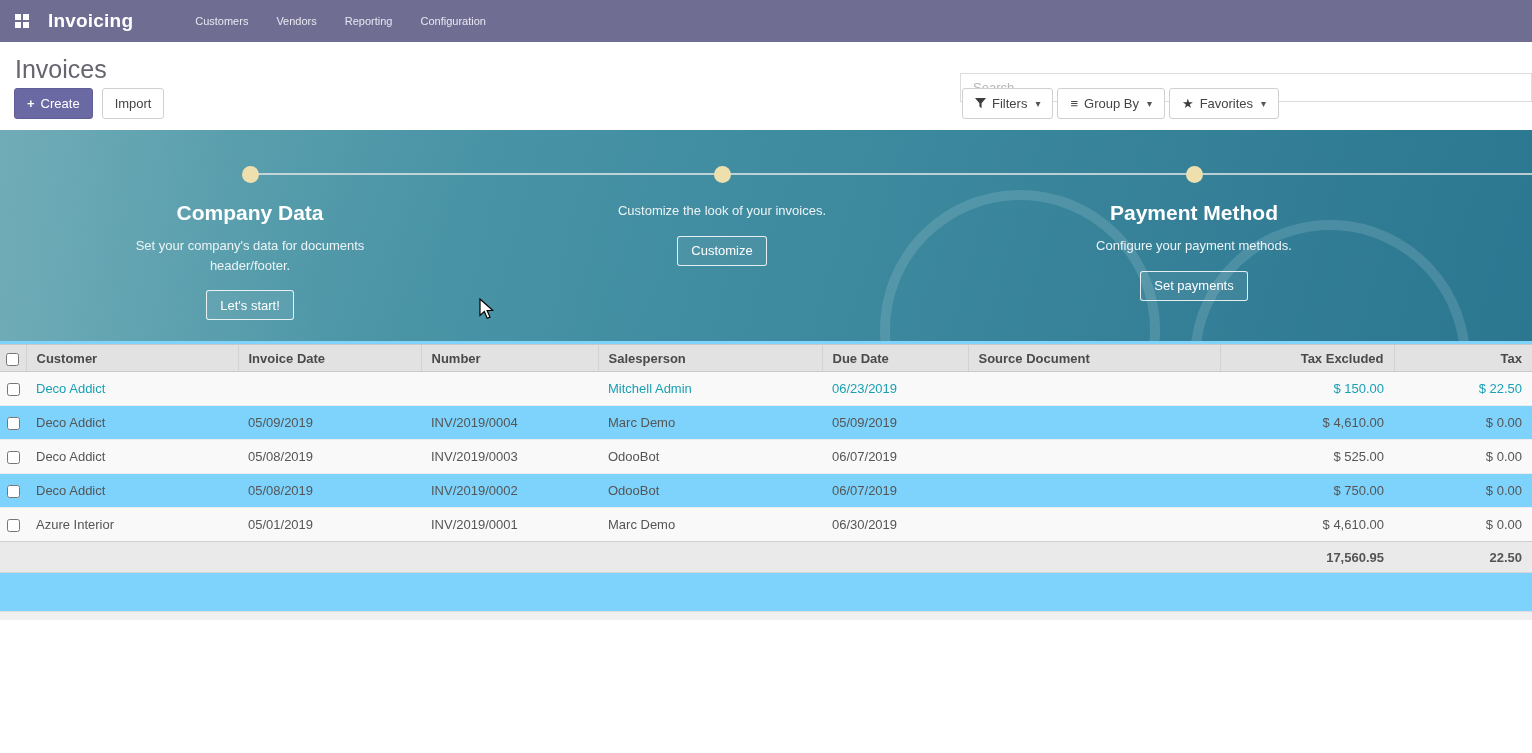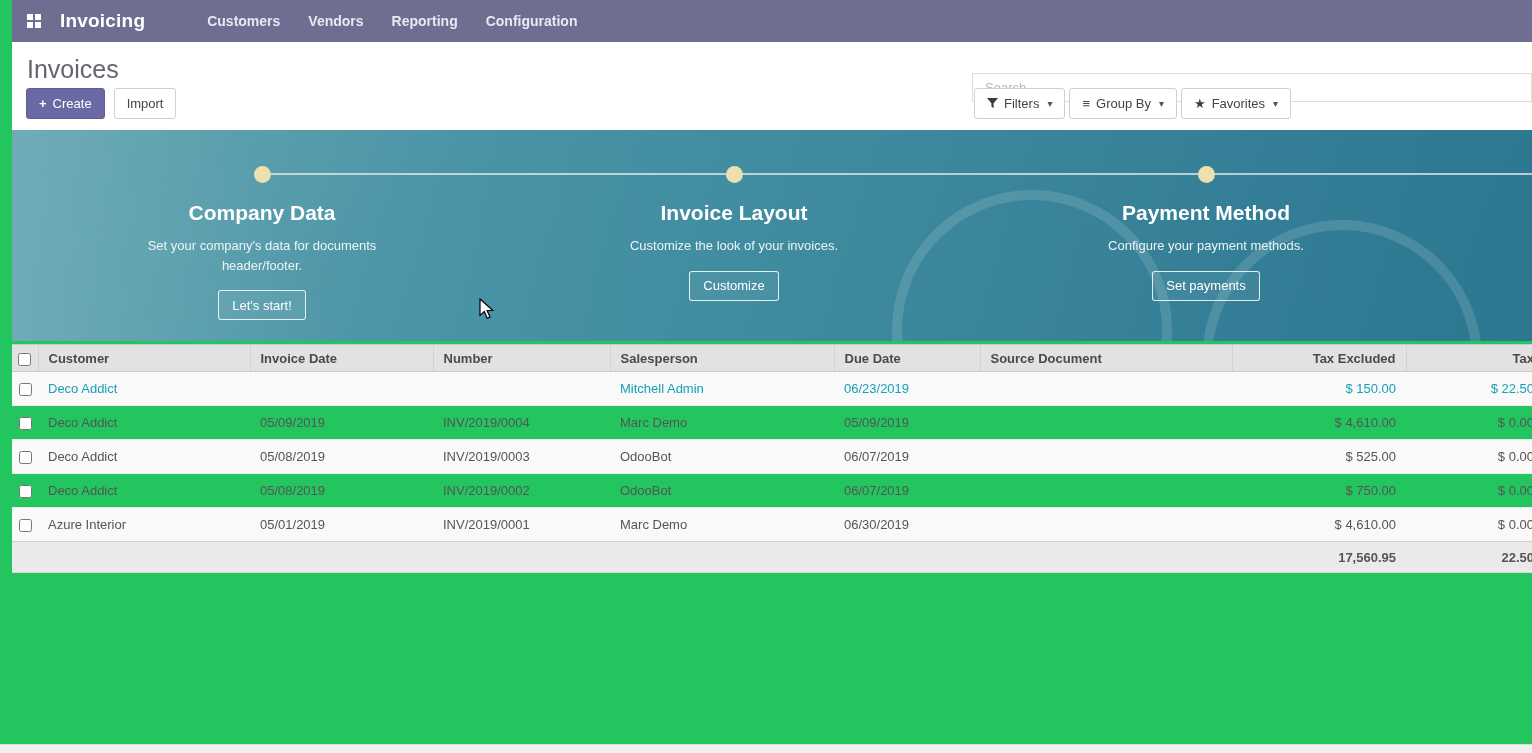--- a/index.html
+++ b/index.html
@@ -1,25 +1,25 @@
 <!DOCTYPE html>
 <html><head>
 <meta charset="utf-8">
 <style>
   * { box-sizing: border-box; }
   html,body { margin:0; padding:0; }
   body { font-family:"Liberation Sans", sans-serif; background:#fff; }
-  .screen { position:relative; width:1532px; height:753px; background:#22c55e; overflow:hidden;padding-left:12px; }
+  .screen { position:relative; width:1532px; height:620px; background:#7dd3fc; overflow:hidden; }
 
   
   .navbar { height:42px; background:#6f6d91; display:flex; align-items:center; padding:0 12px; color:#fff; }
   .apps-icon { width:16px; height:16px; margin:0 18px 0 2px; cursor:pointer; flex:0 0 auto; }
   .brand { font-size:19px; font-weight:700; letter-spacing:0.2px; margin-right:48px; cursor:pointer; }
   .nav-menu { display:flex; height:42px; }
-  .nav-item { padding:0 14px; line-height:42px; font-size:14px; color:#e9e8f3; cursor:pointer;font-weight:bold; }
+  .nav-item { padding:0 14px; line-height:42px; font-size:11px; color:#e9e8f3; cursor:pointer; }
 
   
   .control { position:relative; height:88px; background:#fff; }
   .cp-title { position:absolute; left:15px; top:13px; font-size:25px; color:#66646e; }
   .searchbox { position:absolute; left:960px; right:0; top:13px; height:29px; border:1px solid #dcdcdc; background:#fff; display:flex; align-items:center; padding:0 10px;margin-top:18px; }
   .searchbox input { border:none; outline:none; width:100%; font-size:13px; color:#333; background:transparent; font-family:inherit; }
   .searchbox input::placeholder { color:#b6b6b6; }
   .btnrow { position:absolute; top:46px; left:14px; right:0; height:32px; }
   .left-buttons { position:absolute; left:0; top:0; display:flex; gap:9px; }
   .right-buttons { position:absolute; left:948px; top:0; display:flex; gap:4px; }
@@ -136,21 +136,20 @@
 
       <div class="step">
         <div class="dot"></div>
         <h3>Company Data</h3>
         <p>Set your company's data for documents header/footer.</p>
         <button class="btn-ghost">Let's start!</button>
       </div>
 
       <div class="step">
         <div class="dot"></div>
-        <h3>Invoice Layout</h3>
         <p>Customize the look of your invoices.</p>
         <button class="btn-ghost">Customize</button>
       </div>
 
       <div class="step">
         <div class="dot"></div>
         <h3>Payment Method</h3>
         <p>Configure your payment methods.</p>
         <button class="btn-ghost">Set payments</button>
       </div>

